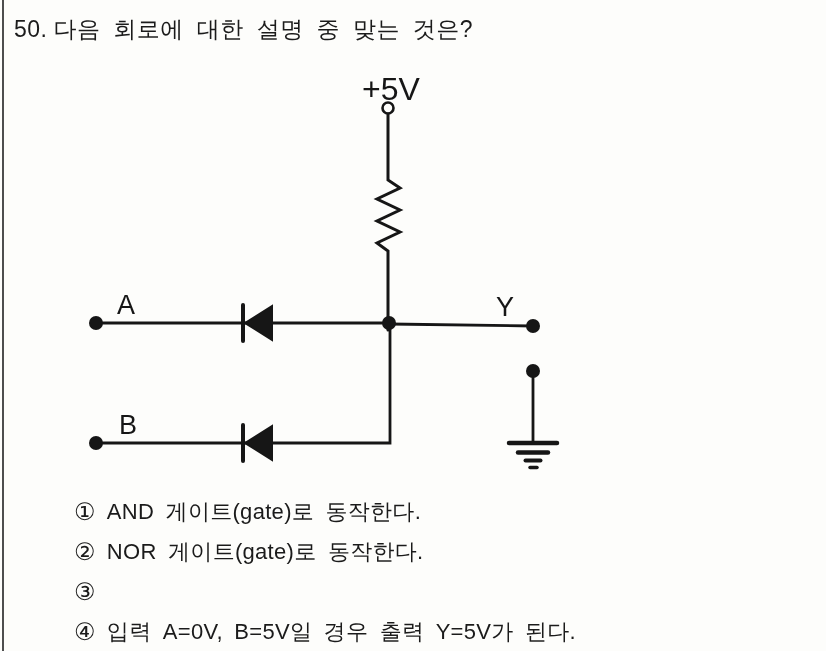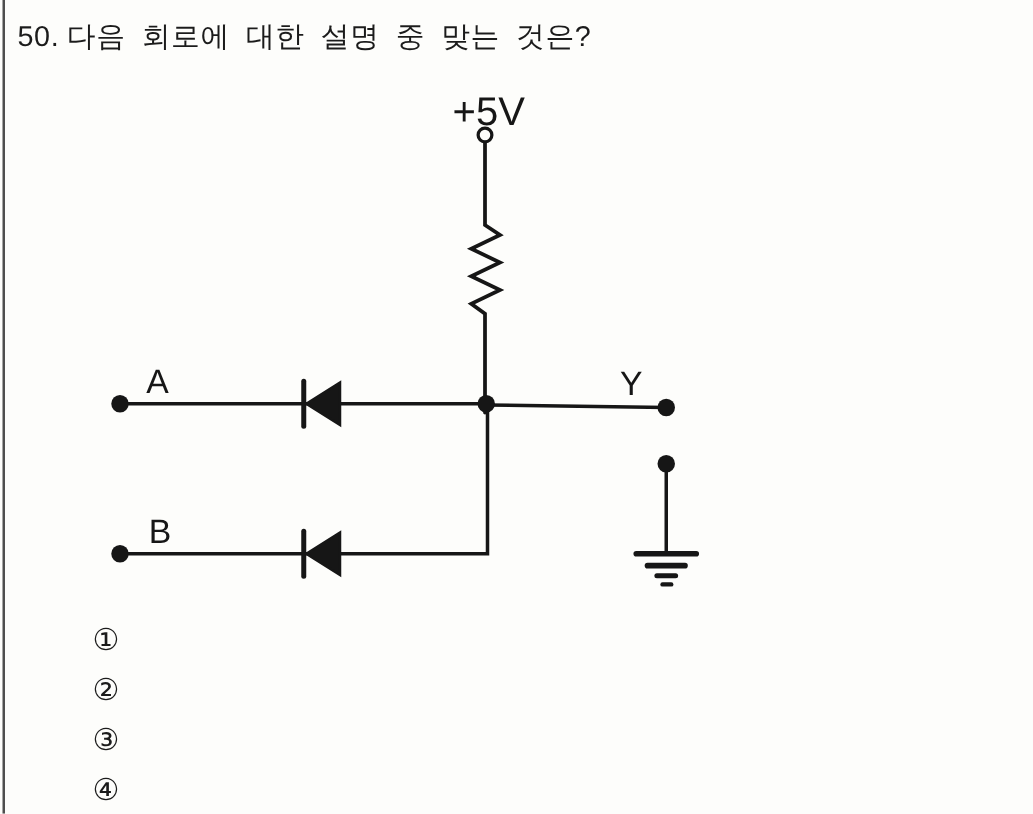--- a/index.html
+++ b/index.html
@@ -85,23 +85,26 @@
 
   <text x="391" y="100" font-size="32" font-weight="500" text-anchor="middle">+5V</text>
   <text x="126" y="314" font-size="27" text-anchor="middle">A</text>
   <text x="128" y="434" font-size="27" text-anchor="middle">B</text>
   <text x="505" y="316" font-size="27" text-anchor="middle">Y</text>
 </svg>
 
 <div class="options">
   <div class="option">
     <span class="onum">①</span>
+    <span class="otext">AND 게이트(gate)로 동작한다.</span>
   </div>
   <div class="option">
     <span class="onum">②</span>
+    <span class="otext">NOR 게이트(gate)로 동작한다.</span>
   </div>
   <div class="option">
     <span class="onum">③</span>
   </div>
   <div class="option">
     <span class="onum">④</span>
+    <span class="otext">입력 A=0V, B=5V일 경우 출력 Y=5V가 된다.</span>
   </div>
 </div>
 
 </body></html>

